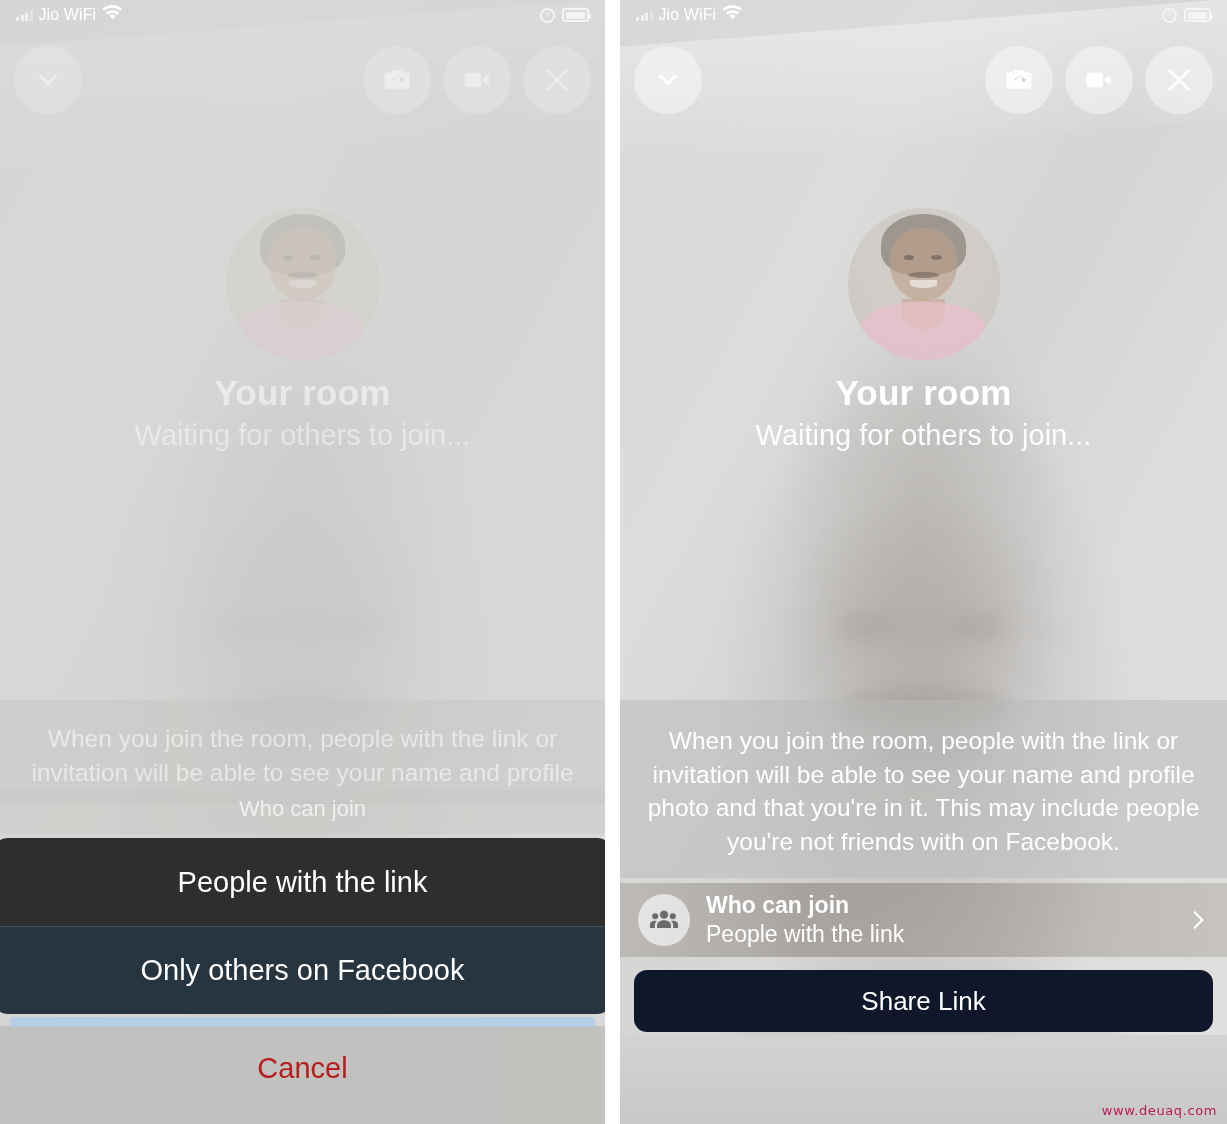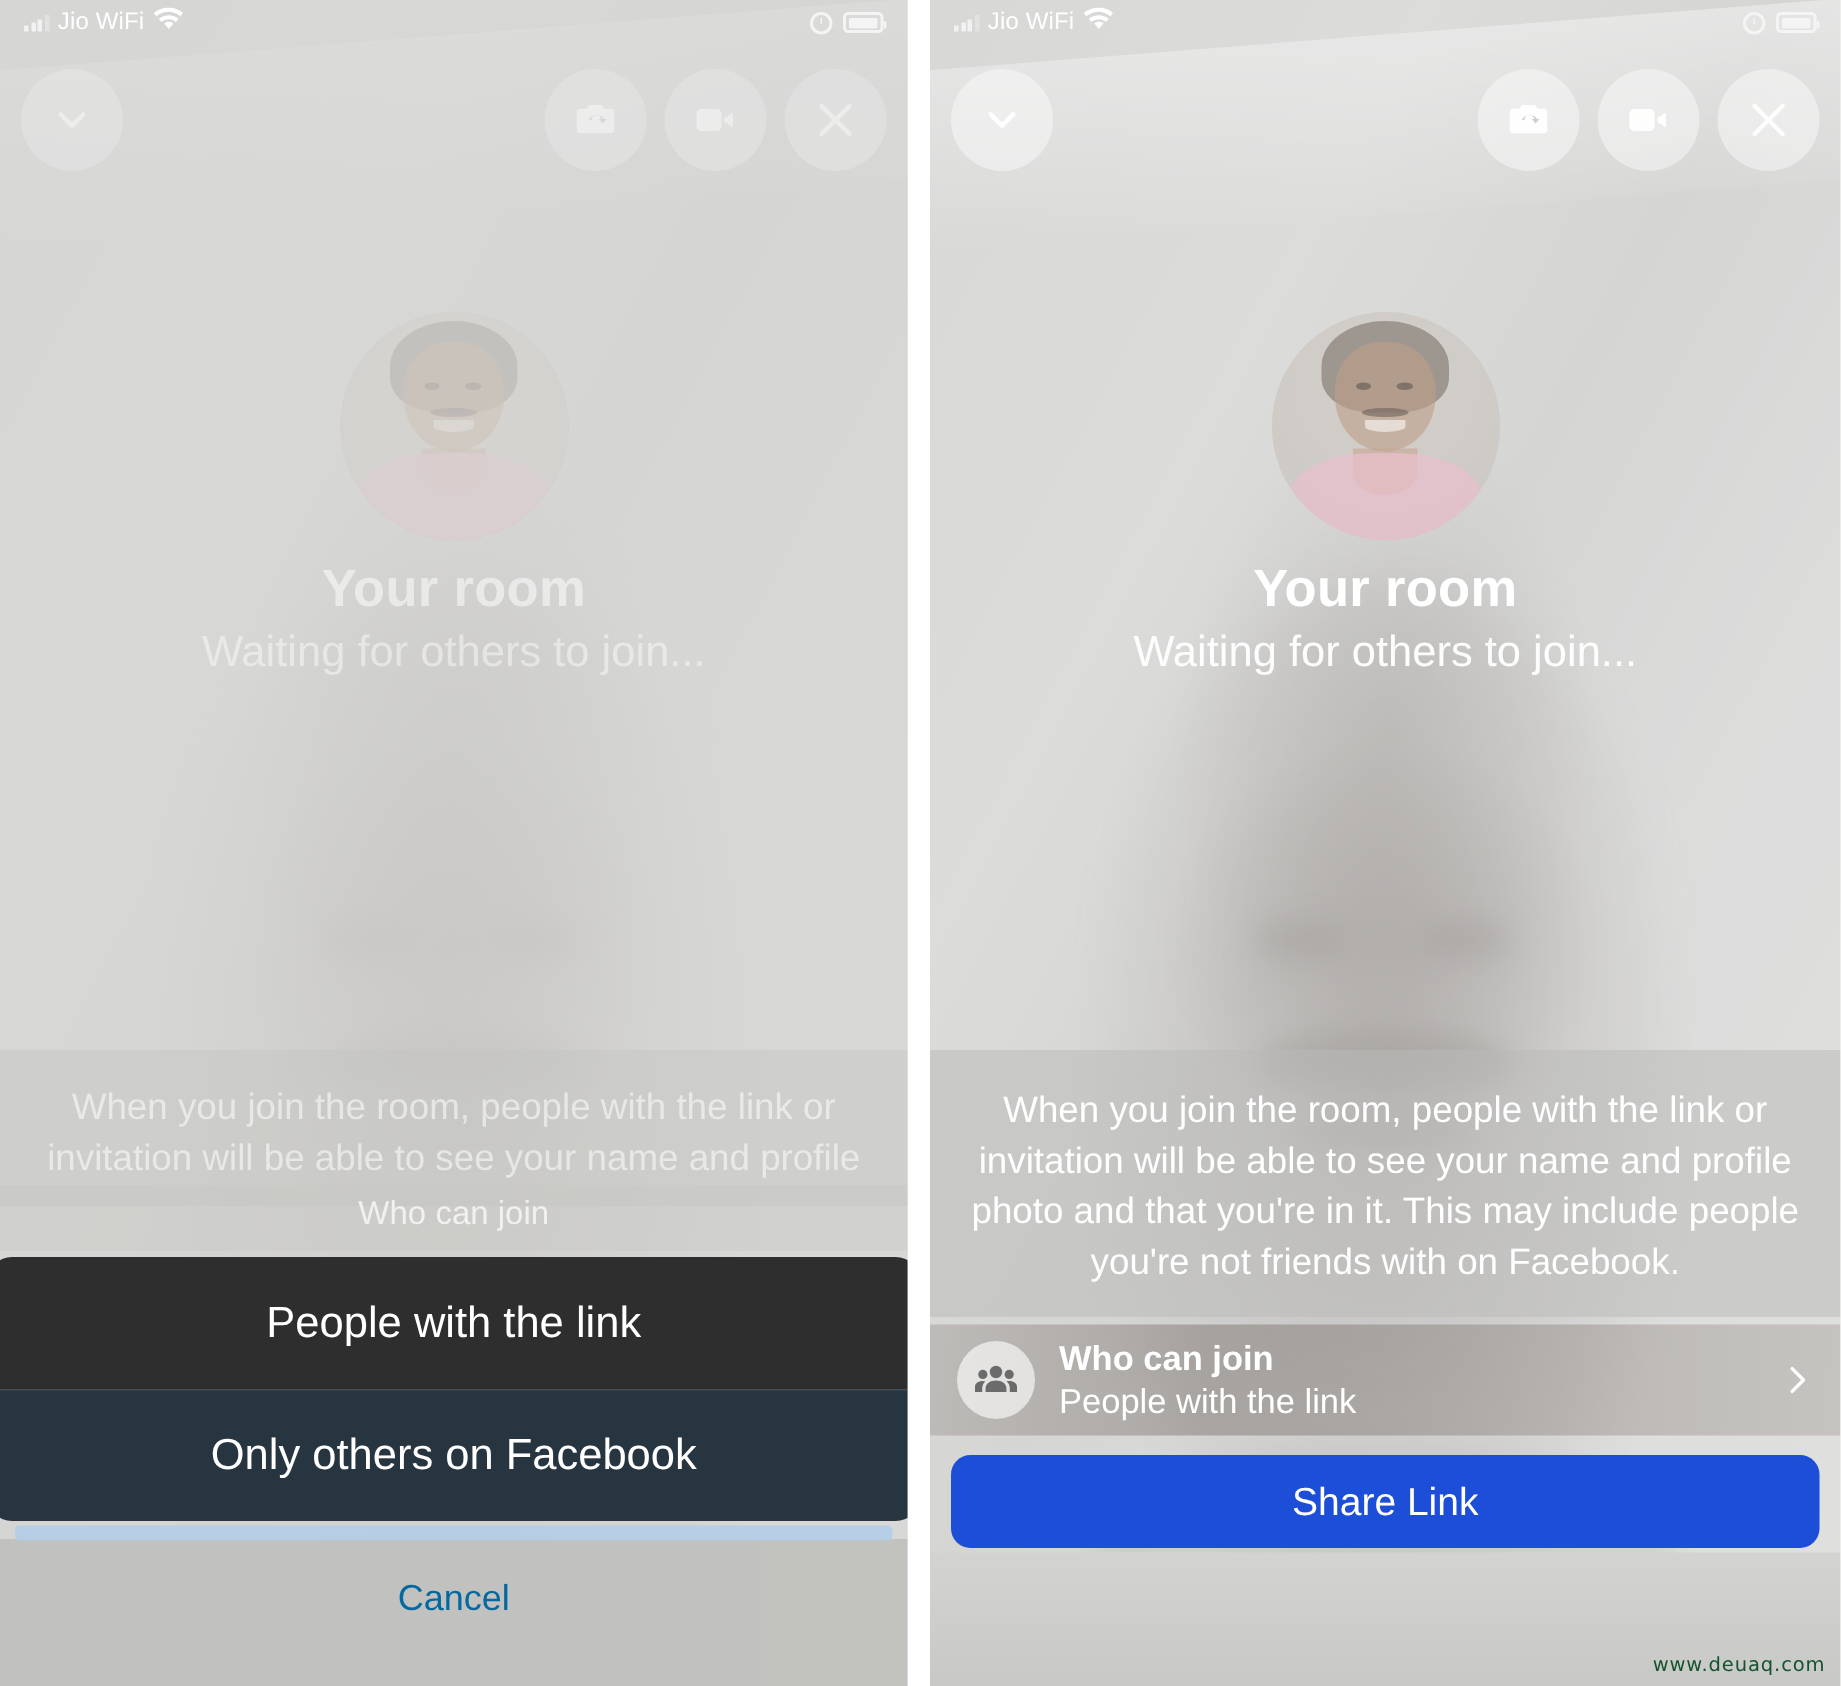--- a/index.html
+++ b/index.html
@@ -221,21 +221,21 @@
     border-radius: 3px;
   }
   .cancel-card {
     position: absolute; left: 0; right: 0; top: 1026px; bottom: 0;
     z-index: 30;
     background: rgba(190,190,188,.88);
     display: flex; align-items: flex-start; justify-content: center;
     padding-top: 26px;
   }
   .cancel-label {
-    font-size: 24px; color: #0369a1;
+    font-size: 29px; color: #b91c1c;
   }
 
   
   .who-row {
     position: absolute; left: 0; right: 0; top: 883px;
     z-index: 28; height: 74px;
     display: flex; align-items: center;
     padding: 0 16px 0 18px;
     background: linear-gradient(90deg, rgba(96,84,76,.22), rgba(70,58,50,.30) 30%, rgba(108,96,86,.22));
   }
@@ -248,38 +248,38 @@
   .who-text { margin-left: 16px; display: flex; flex-direction: column; gap: 2px; }
   .who-title { font-size: 23px; font-weight: bold; color: #ffffff; }
   .who-sub   { font-size: 23px; color: #ffffff; }
   .who-chevron { margin-left: auto; color: #ffffff; display: flex; }
 
   
   .share-btn {
     position: absolute; left: 14px; right: 14px; top: 970px;
     z-index: 28; height: 62px;
     border-radius: 13px;
-    background: #1d4ed8;
+    background: #0f172a;
     display: flex; align-items: center; justify-content: center;
     font-size: 26px;
     color: #ffffff;
     border: none;
   }
   .right-bottom-fill {
     position: absolute; left: 0; right: 0; top: 1035px; bottom: 0;
     z-index: 26;
     background: linear-gradient(180deg, #d3d3d1, #c8c8c6);
   }
 
   
   .watermark {
     position: absolute; right: 10px; bottom: 6px;
     z-index: 60;
     font-size: 13px; letter-spacing: .6px;
-    color: #14532d;
+    color: #be185d;
     font-family: "DejaVu Sans", sans-serif;
   }
 </style>
 </head>
 <body>
 
 <div class="stage">
 
   <div class="panel" id="panel-left">
     <div class="camera-bg">

